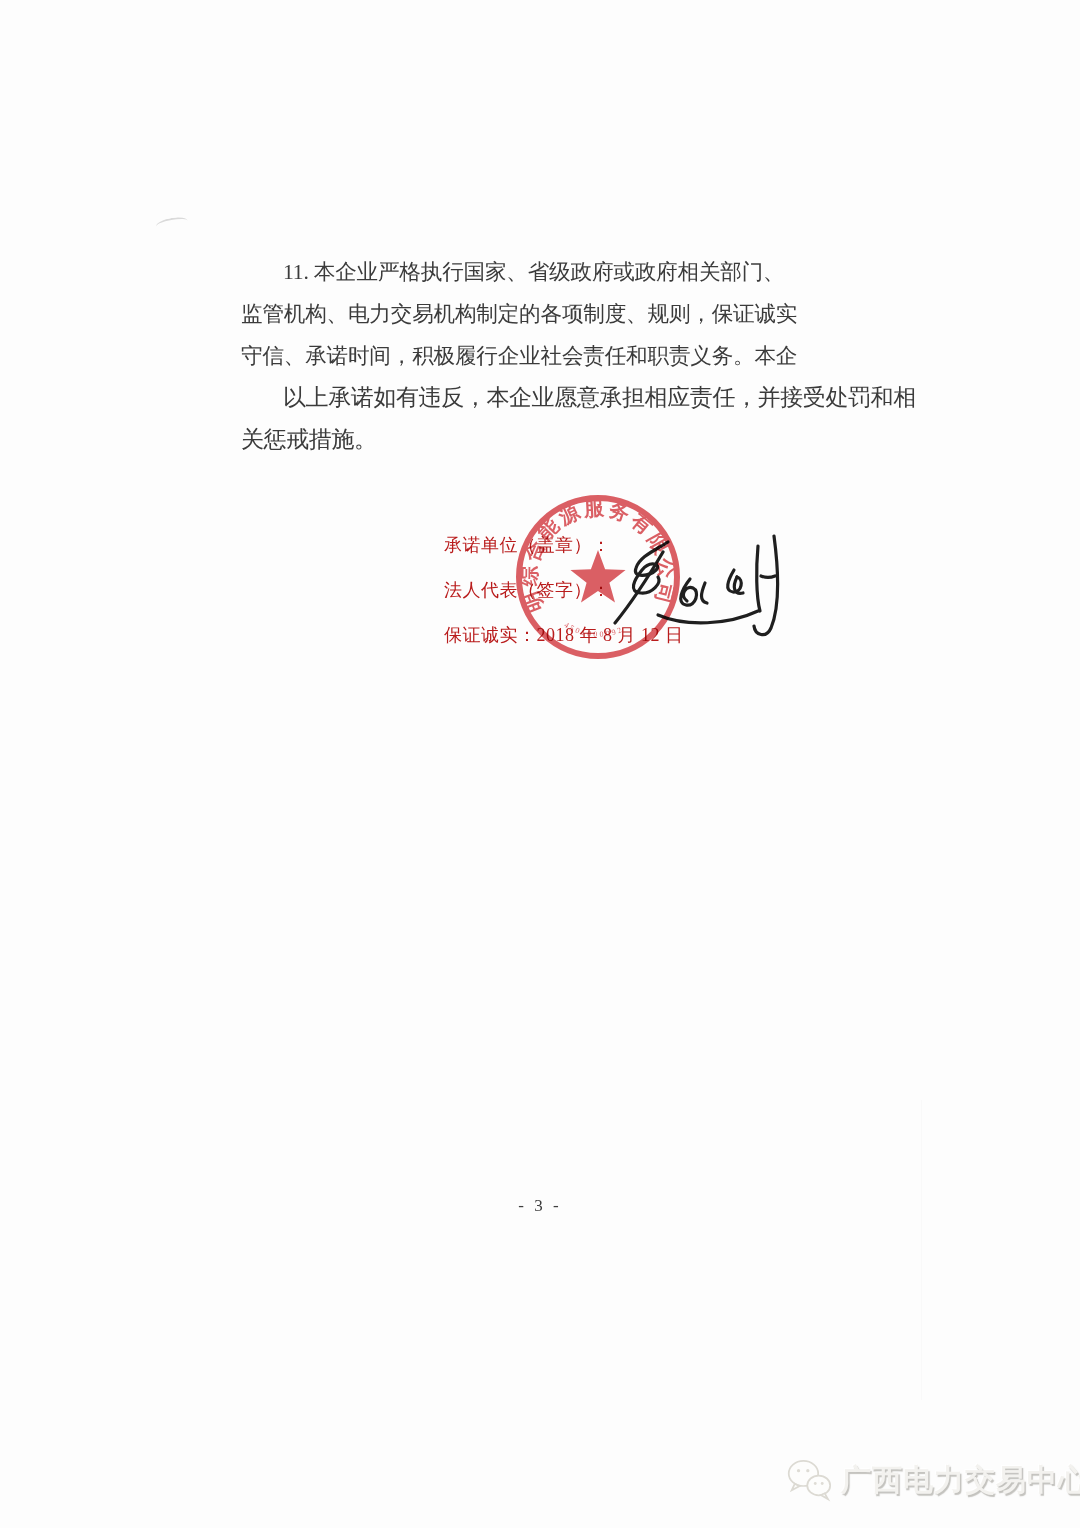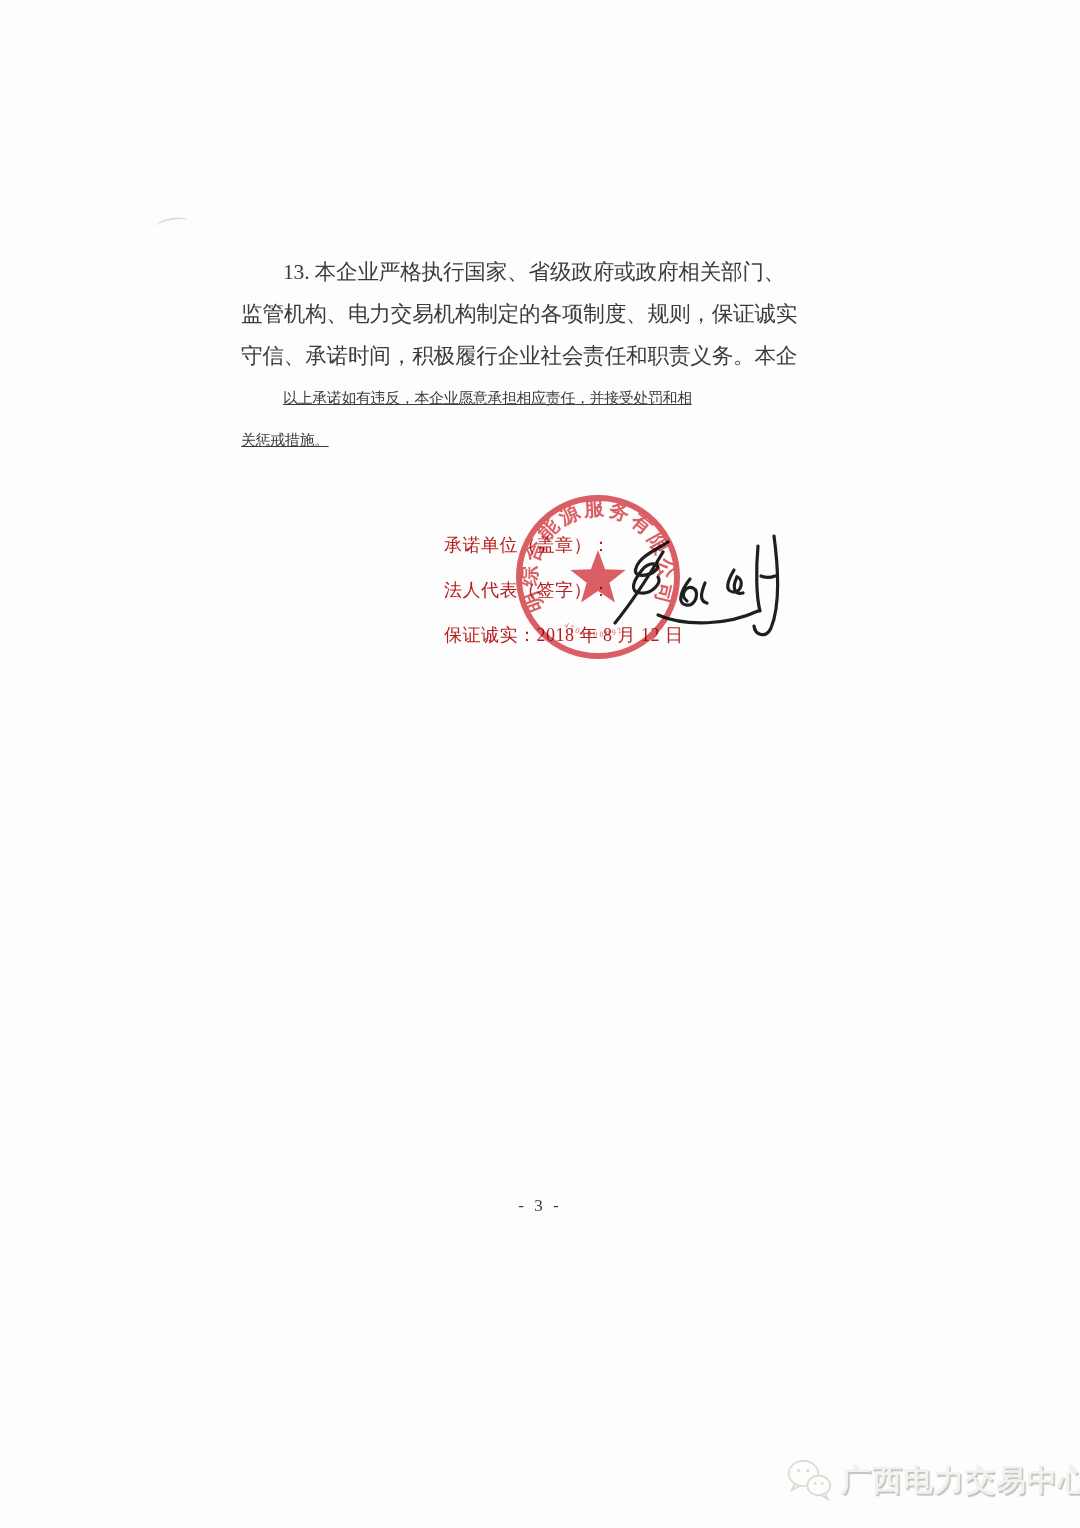--- a/index.html
+++ b/index.html
@@ -15,21 +15,21 @@
     border-top:2px solid rgba(140,140,140,0.30);
     border-radius:60%; transform:rotate(-10deg);
   }
   
   .para { position:absolute; left:241px; top:251px; width:562px; }
   .line {
     font-size:21.6px; line-height:42px; height:42px;
     white-space:nowrap; letter-spacing:-0.2px; color:#3b3b3b;
   }
   .line.indent { padding-left:42px; }
-  .line.small { font-size:15px; letter-spacing:-0.4px;text-decoration:underline; }
+  .line.small { font-size:23px; letter-spacing:-0.4px; }
   
   .sigblock { position:absolute; left:444px; top:523px; }
   .sigrow {
     height:45px; line-height:45px; white-space:nowrap;
     font-size:18px; color:#b91c1c; letter-spacing:0.5px;
   }
   
   .seal {
     position:absolute; left:512px; top:491px; width:172px; height:172px;
     mix-blend-mode:multiply; opacity:0.88; pointer-events:none;
@@ -64,21 +64,21 @@
   }
 </style>
 </head>
 <body>
 
 <div class="page">
 
   <div class="smudge"></div>
 
   <div class="para">
-    <div class="line indent">13. 本企业严格执行国家、省级政府或政府相关部门、</div>
+    <div class="line indent">11. 本企业严格执行国家、省级政府或政府相关部门、</div>
     <div class="line">监管机构、电力交易机构制定的各项制度、规则，保证诚实</div>
     <div class="line">守信、承诺时间，积极履行企业社会责任和职责义务。本企</div>
     <div class="line indent small">以上承诺如有违反，本企业愿意承担相应责任，并接受处罚和相</div>
     <div class="line small">关惩戒措施。</div>
   </div>
 
   <div class="sigblock">
     <div class="sigrow">承诺单位（盖章）：</div>
     <div class="sigrow">法人代表（签字）：</div>
     <div class="sigrow"><span>保证诚实：</span><span>2018 年 8 月 12 日</span></div>

